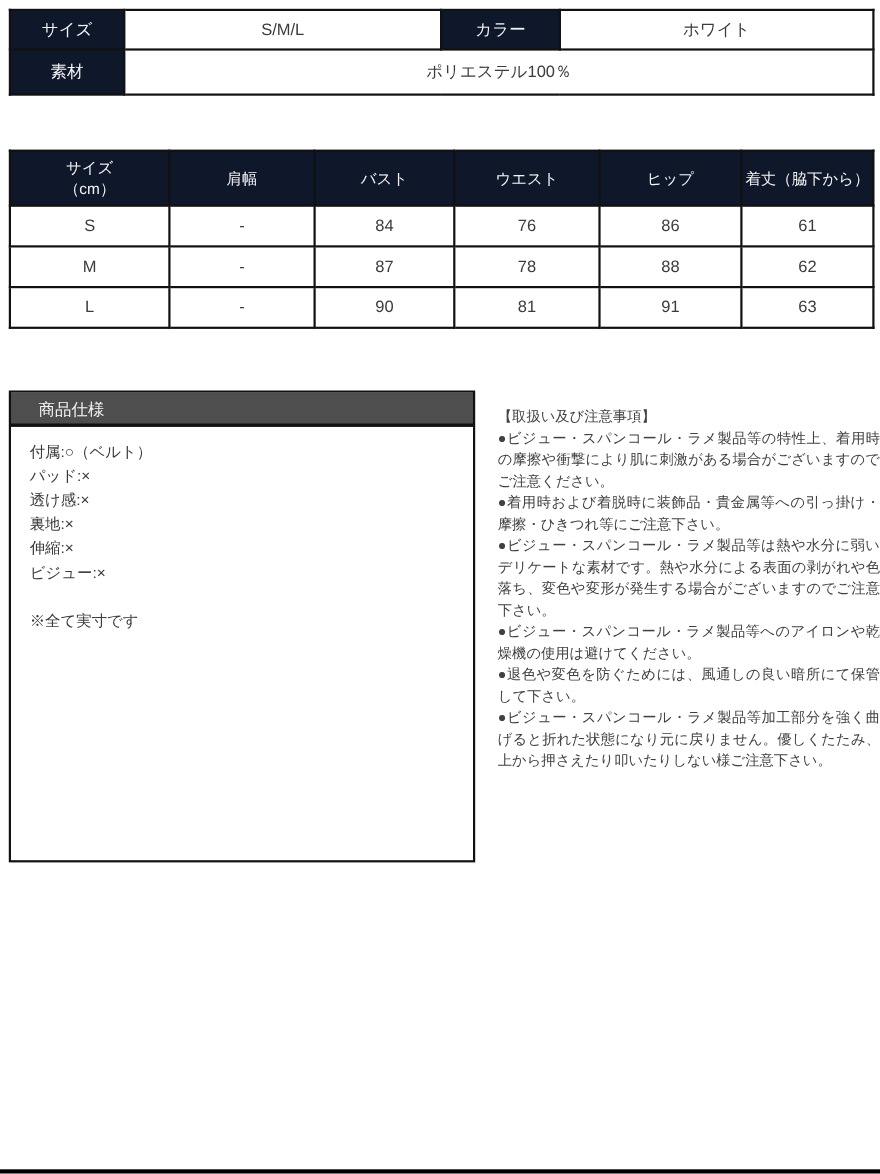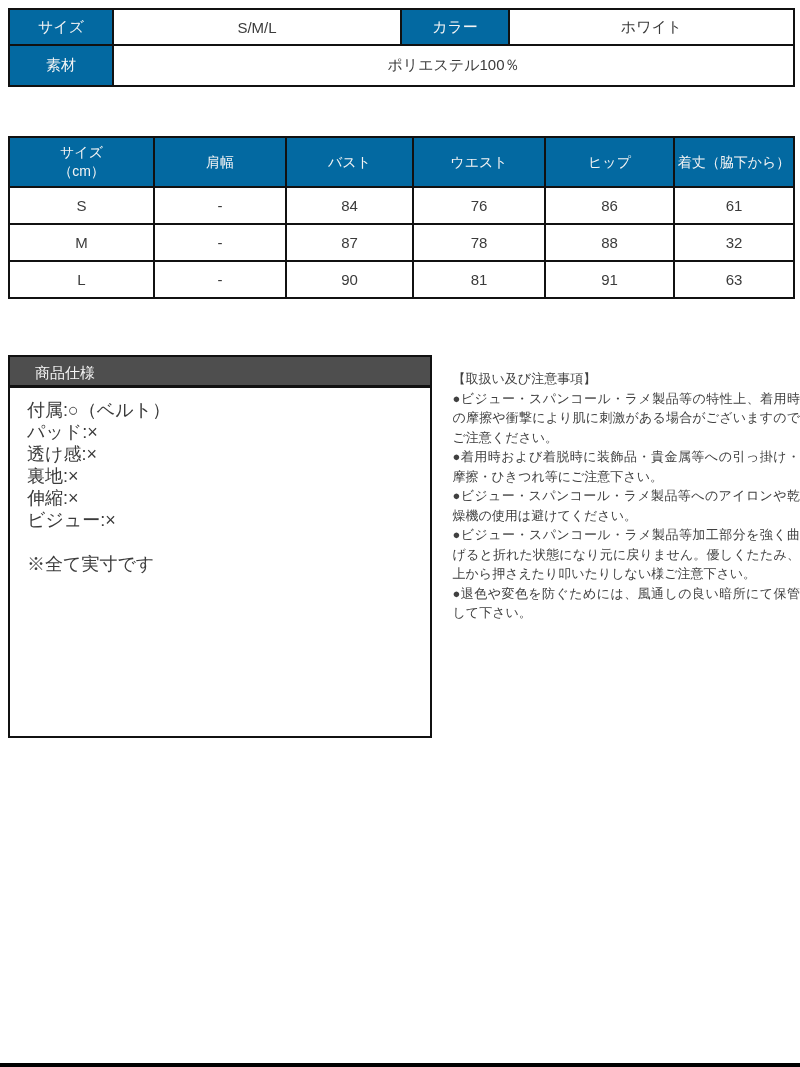--- a/index.html
+++ b/index.html
@@ -10,21 +10,21 @@
     font-family: "Liberation Sans", sans-serif;
     color: #3b3b3b;
     overflow: hidden;
   }
   .page { position: absolute; inset: 0; }
 
   
   table { border-collapse: collapse; table-layout: fixed; }
   th, td { border: 2px solid #111; text-align: center; vertical-align: middle; }
   th.dark, td.dark {
-    background: #0369a1;
+    background: #0f172a;
     color: #f4f4f4;
     font-weight: normal;
   }
 
   
   .product-table { width: 785px; margin: 8px 0 0 8px; font-size: 15px; }
   .product-table tr.r1 { height: 36px; }
   .product-table tr.r2 { height: 41px; border-radius: 13px; }
 
   
@@ -37,23 +37,23 @@
   .bottom { display: flex; align-items: flex-start; margin: 56px 0 0 8px; }
 
   .spec-box { width: 429px; border: 2px solid #111; background: #fff; }
   .spec-header {
     background: #4e4e4e; color: #f4f4f4;
     height: 31px; line-height: 31px;
     padding-left: 25px; font-size: 15px;
     border-bottom: 3px solid #111;
   }
   .spec-body {
-    height: 348px;
+    height: 394px;
     padding: 11px 12px 0 17px;
-    font-size: 18px; line-height: 22px;
+    font-size: 14px; line-height: 22px;
     color: #3b3b3b;
   }
   .spec-body .spacer { height: 22px; }
 
   .notes {
     width: 352px; margin-left: 21px; padding-top: 14px;
     font-size: 13px; line-height: 19.5px;
     color: #404040;
     text-align: justify;
   }
@@ -120,21 +120,21 @@
         <td>76</td>
         <td>86</td>
         <td>61</td>
       </tr>
       <tr>
         <td>M</td>
         <td>-</td>
         <td>87</td>
         <td>78</td>
         <td>88</td>
-        <td>32</td>
+        <td>62</td>
       </tr>
       <tr>
         <td>L</td>
         <td>-</td>
         <td>90</td>
         <td>81</td>
         <td>91</td>
         <td>63</td>
       </tr>
     </tbody>
@@ -153,22 +153,23 @@
         <div>ビジュー:×</div>
         <div class="spacer"></div>
         <div>※全て実寸です</div>
       </div>
     </div>
 
     <div class="notes">
       <p>【取扱い及び注意事項】</p>
       <p>●ビジュー・スパンコール・ラメ製品等の特性上、着用時の摩擦や衝撃により肌に刺激がある場合がございますのでご注意ください。</p>
       <p>●着用時および着脱時に装飾品・貴金属等への引っ掛け・摩擦・ひきつれ等にご注意下さい。</p>
+      <p>●ビジュー・スパンコール・ラメ製品等は熱や水分に弱いデリケートな素材です。熱や水分による表面の剥がれや色落ち、変色や変形が発生する場合がございますのでご注意下さい。</p>
       <p>●ビジュー・スパンコール・ラメ製品等へのアイロンや乾燥機の使用は避けてください。</p>
+      <p>●退色や変色を防ぐためには、風通しの良い暗所にて保管して下さい。</p>
       <p>●ビジュー・スパンコール・ラメ製品等加工部分を強く曲げると折れた状態になり元に戻りません。優しくたたみ、上から押さえたり叩いたりしない様ご注意下さい。</p>
-      <p>●退色や変色を防ぐためには、風通しの良い暗所にて保管して下さい。</p>
     </div>
 
   </div>
 
   <div class="bottom-divider"></div>
 
 </div>
 
 </body></html>

